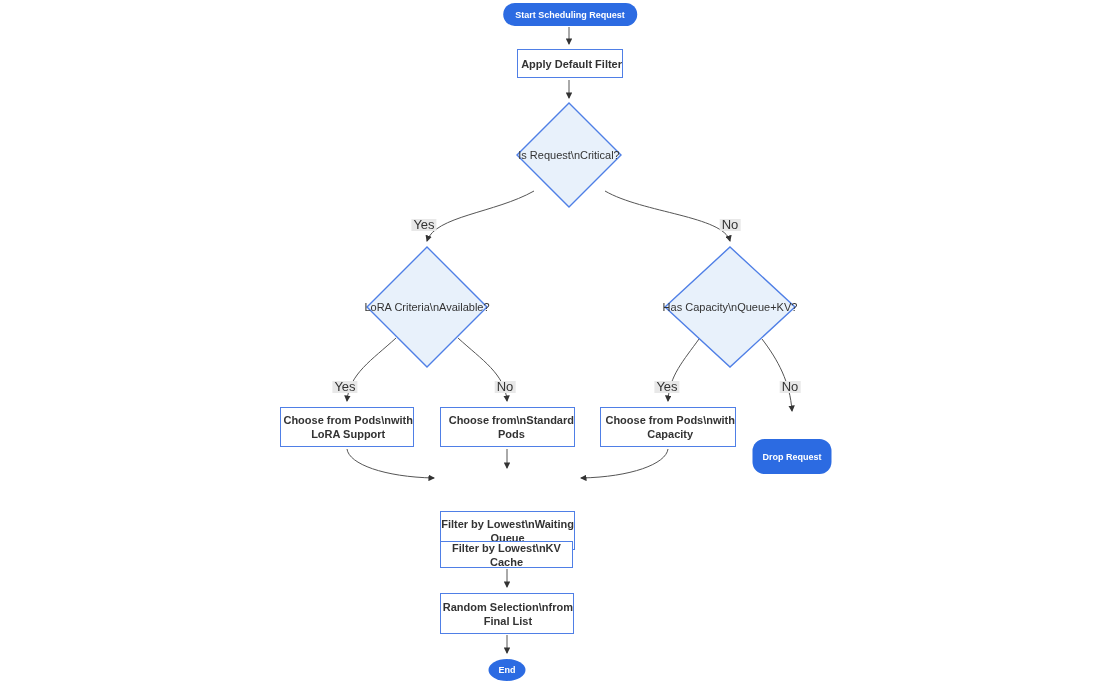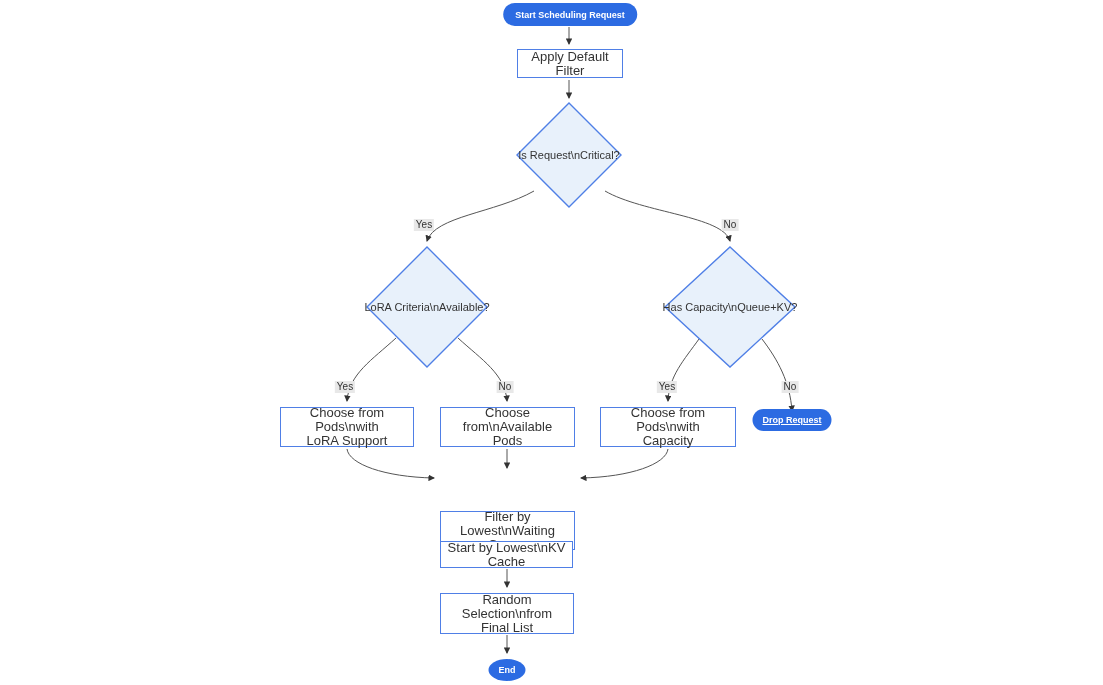--- a/index.html
+++ b/index.html
@@ -33,23 +33,24 @@
   }
   .rect {
     position: absolute;
     background: var(--node-fill, #fff);
     border: 1.3px solid var(--node-stroke, #4f7fe6);
     display: flex;
     align-items: center;
     justify-content: flex-end;
     text-align: center;
     color: var(--text-color, #333);
-    font-size: 13px;
+    font-size: 11px;
     line-height: 14px;
     white-space: pre-line;
+    font-weight: bold;
   }
   .pill {
     position: absolute;
     background: var(--accent-blue, #2c6be2);
     color: #ffffff;
     border-radius: 12px;
     display: flex;
     align-items: center;
     justify-content: center;
     font-weight: bold;
@@ -69,21 +70,21 @@
     position: absolute;
     transform: translate(-50%, -50%);
     font-size: 11px;
     color: var(--text-color, #333);
     white-space: pre;
     text-align: center;
   }
   .elabel {
     position: absolute;
     transform: translate(-50%, -50%);
-    font-size: 10px;
+    font-size: 13px;
     line-height: 12px;
     color: var(--text-color, #333);
     background: var(--edge-label-bg, #e8e8e8);
     padding: 0 2px;
   }
 </style>
 </head>
 <body>
 
 <div id="canvas">
@@ -111,48 +112,48 @@
     <path class="edge" d="M507,635 L507,653" marker-end="url(#arrow)"></path>
 
     <polygon class="diamond" points="569,103 621,155 569,207 517,155"></polygon>
     <polygon class="diamond" points="427,247 487,307 427,367 367,307"></polygon>
     <polygon class="diamond" points="730,247 795,307 730,367 665,307"></polygon>
   </svg>
 
   <div class="pill" style="left:570px; top:3px;">
     <span>Start Scheduling Request</span>
   </div>
-  <div class="pill" style="left:792px; top:409px; height:22px; padding:0 10px;text-decoration:underline;">
+  <div class="pill" style="left:792px; top:439px; height:35px; padding:0 10px;">
     <span>Drop Request</span>
   </div>
   <div class="pill circle" style="left:507px; top:659px;">
     <span>End</span>
   </div>
 
   <div class="rect" style="left:517px; top:49px; width:104px; height:27px;">
     <span>Apply Default Filter</span>
   </div>
   <div class="rect" style="left:280px; top:407px; width:132px; height:38px;">
     <span>Choose from Pods\nwith
 LoRA Support</span>
   </div>
   <div class="rect" style="left:440px; top:407px; width:133px; height:38px;">
-    <span>Choose from\nAvailable
+    <span>Choose from\nStandard
 Pods</span>
   </div>
   <div class="rect" style="left:600px; top:407px; width:134px; height:38px;">
     <span>Choose from Pods\nwith
 Capacity</span>
   </div>
   <div class="rect" style="left:440px; top:474px; width:133px; height:37px;margin-top:37px;">
     <span>Filter by Lowest\nWaiting
 Queue</span>
   </div>
   <div class="rect" style="left:440px; top:541px; width:131px; height:25px;">
-    <span>Start by Lowest\nKV Cache</span>
+    <span>Filter by Lowest\nKV Cache</span>
   </div>
   <div class="rect" style="left:440px; top:593px; width:132px; height:39px;">
     <span>Random Selection\nfrom
 Final List</span>
   </div>
 
   <span class="dlabel" style="left:569px; top:155px;">Is Request\nCritical?</span>
   <span class="dlabel" style="left:427px; top:307px;">LoRA Criteria\nAvailable?</span>
   <span class="dlabel" style="left:730px; top:307px;">Has Capacity\nQueue+KV?</span>
 

